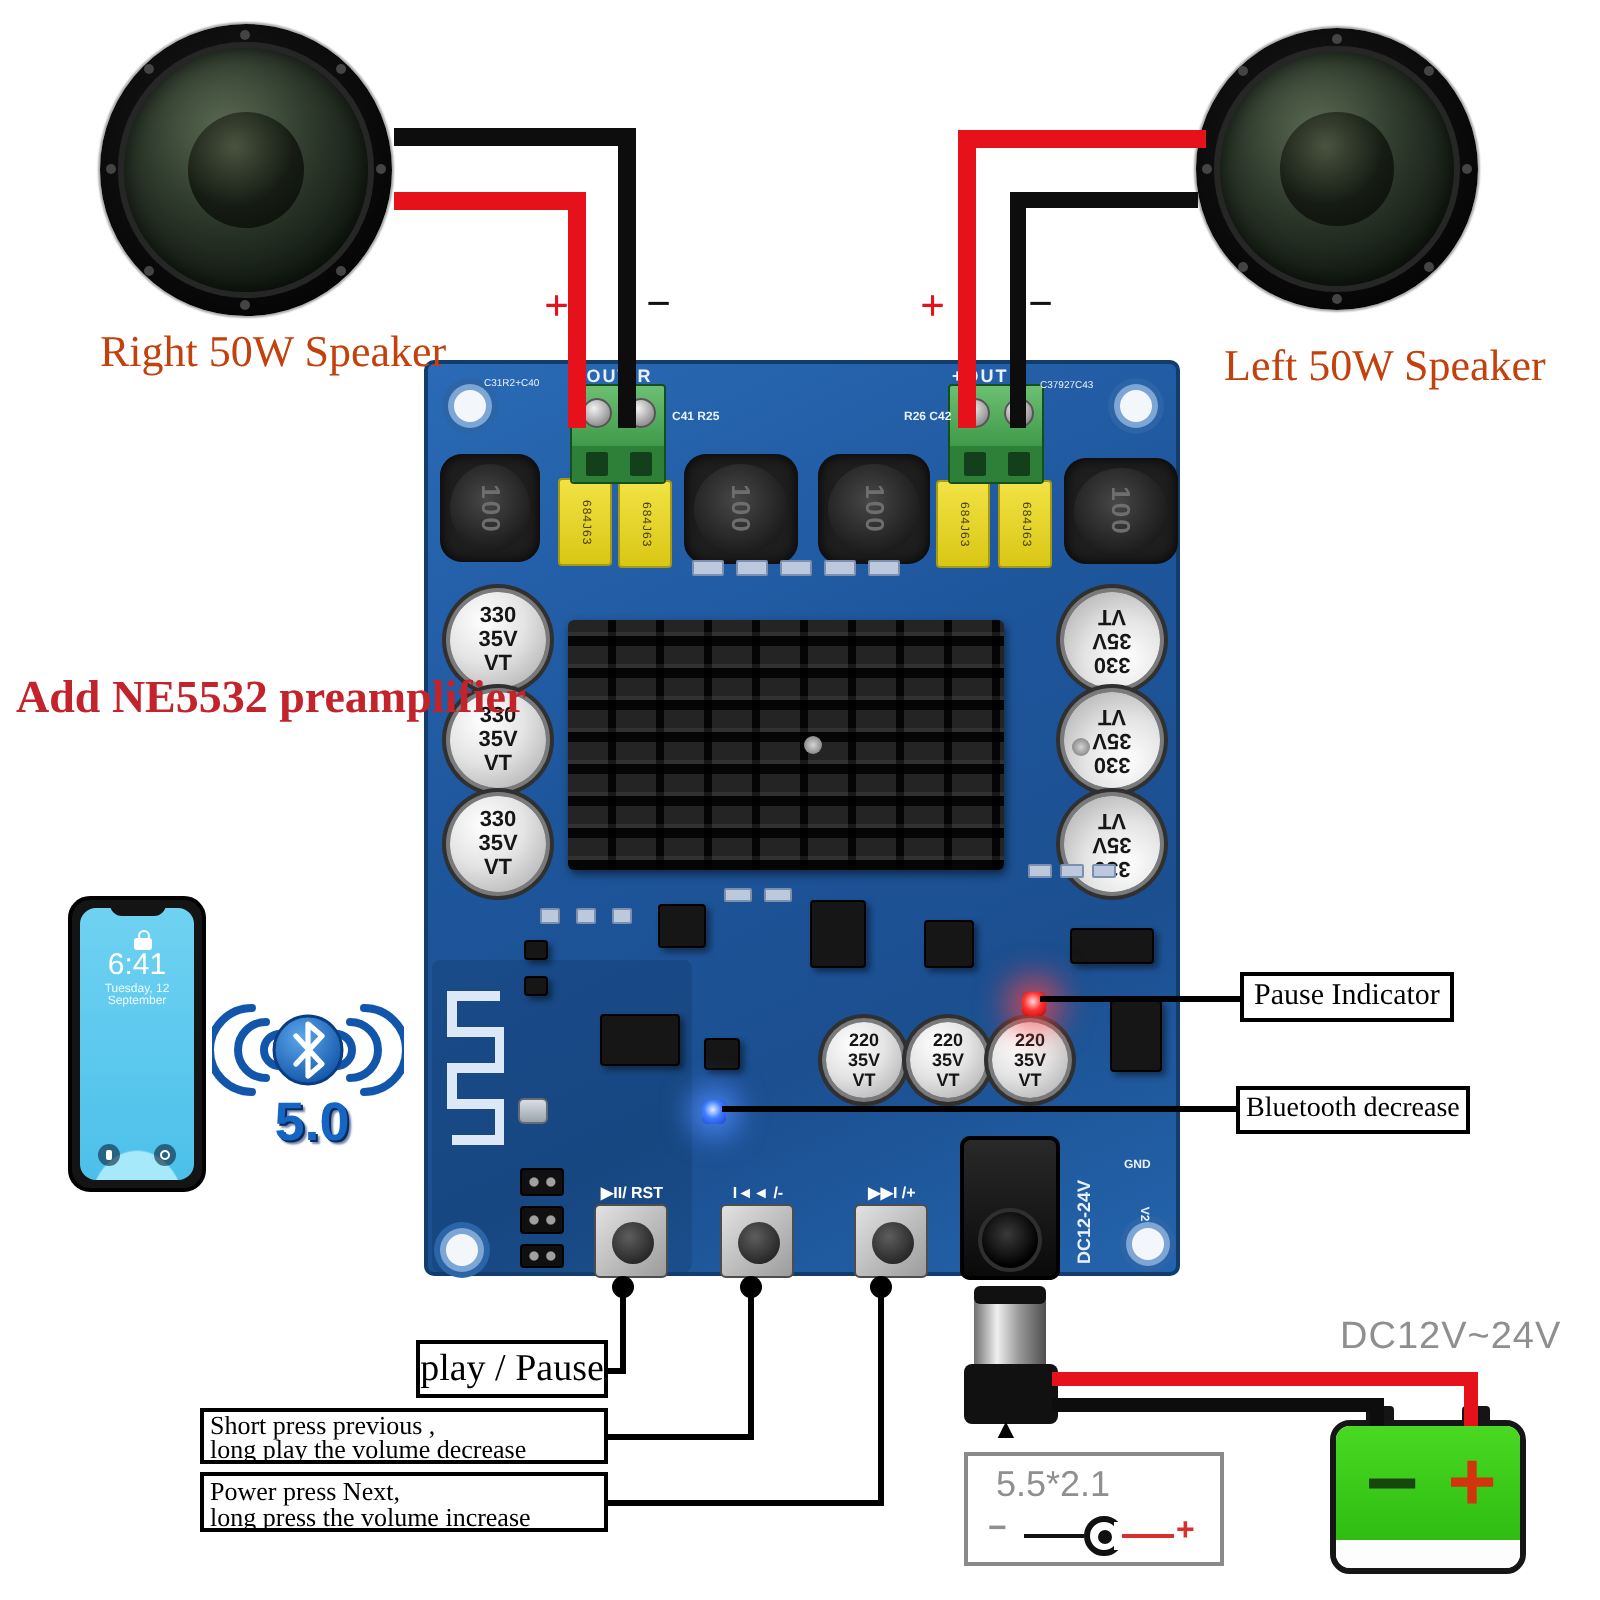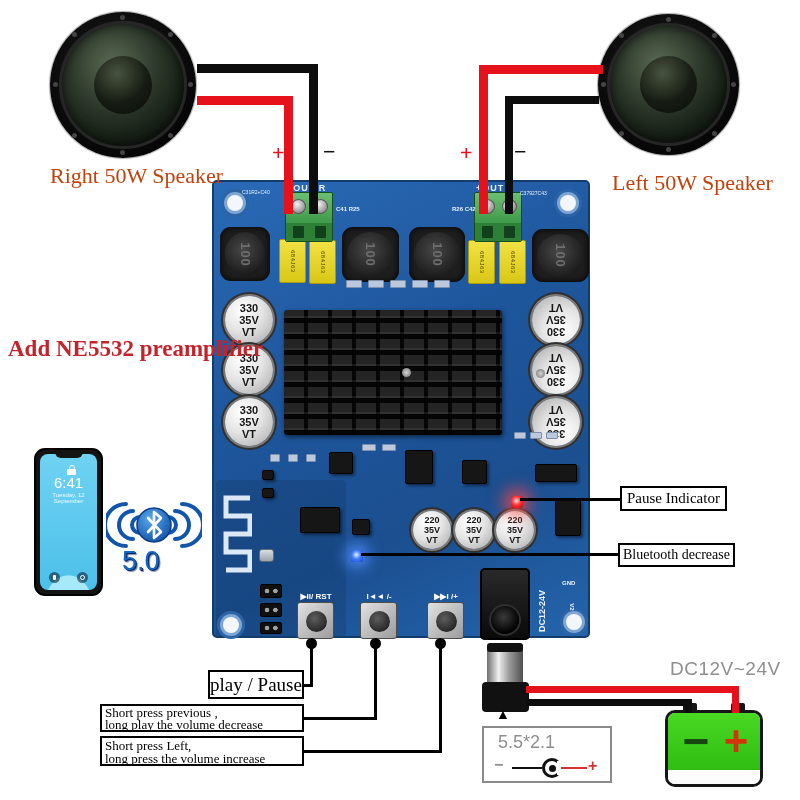--- a/index.html
+++ b/index.html
@@ -86,21 +86,21 @@
   .phone{position:absolute;left:34px;top:448px;width:69px;height:148px;background:#141414;border:2px solid #000;
          border-radius:11px;z-index:2}
   .pscreen{position:absolute;inset:4px;border-radius:8px;overflow:hidden;
            background:radial-gradient(130% 70% at 50% 112%,#a5e9fb 0 32%,rgba(0,0,0,0) 33%),
                       linear-gradient(#6fd2f2,#4cc0ea)}
   .notch{position:absolute;left:50%;top:0;transform:translateX(-50%);width:28px;height:8px;background:#141414;
          border-radius:0 0 6px 6px}
   .ptime{position:absolute;top:20px;width:100%;text-align:center;color:#fff;font-size:15px}
   .pdate{position:absolute;top:38px;width:100%;text-align:center;color:#f0fbff;font-size:6px}
   .picon{position:absolute;bottom:7px;width:11px;height:11px;border-radius:50%;background:rgba(12,35,58,.6)}
-  .bt50{position:absolute;left:122px;top:546px;width:68px;font-weight:normal;font-size:27px;
+  .bt50{position:absolute;left:122px;top:546px;width:68px;text-align:center;font-weight:bold;font-size:27px;
         color:#1566c4;text-shadow:1px 1px 0 #0a2a60,2px 2px 1px rgba(10,42,96,.55);z-index:2}
   
   .battery{position:absolute;left:665px;top:710px;width:98px;height:77px;border:3px solid #161616;
            border-radius:10px;overflow:hidden;z-index:2}
   .batgreen{position:absolute;left:0;top:0;width:100%;height:57px;background:linear-gradient(#49d922,#2fbd12)}
   .batwhite{position:absolute;left:0;top:57px;width:100%;height:20px;background:#fdfdfd}
   .post{position:absolute;width:14px;height:10px;background:#151515;border-radius:2px 2px 0 0;z-index:1}
   .graytxt{color:#8f8f8f}
 </style>
 </head>
@@ -386,21 +386,21 @@
   <div class="line" style="left:374px;top:646px;width:3px;height:74px"></div>
   <div class="line" style="left:303px;top:717px;width:74px;height:3px"></div>
   <div class="box" style="left:100px;top:704px;width:204px;height:28px;font-size:13px;line-height:12px;padding:1px 3px">
     <div>Short press previous ,</div>
     <div>long play the volume decrease</div>
   </div>
 
   <div class="line" style="left:439px;top:646px;width:3px;height:107px"></div>
   <div class="line" style="left:303px;top:750px;width:139px;height:3px"></div>
   <div class="box" style="left:100px;top:736px;width:204px;height:30px;font-size:13px;line-height:13px;padding:1px 3px">
-    <div>Short press Left,</div>
+    <div>Power press Next,</div>
     <div>long press the volume increase</div>
   </div>
 
   <div class="a" style="left:487px;top:645px;width:36px;height:40px;border-radius:3px;z-index:2;
        background:linear-gradient(90deg,#6f6f6f,#f0f0f0 32%,#9a9a9a 62%,#4f4f4f)"></div>
   <div class="a" style="left:487px;top:643px;width:36px;height:9px;background:#111;border-radius:3px;z-index:3"></div>
   <div class="a" style="left:482px;top:682px;width:47px;height:30px;background:#111;border-radius:4px;z-index:2"></div>
   <div class="a" style="left:496px;top:706px;font-size:14px;color:#000;z-index:3">▲</div>
 
   <div class="a" style="left:482px;top:726px;width:130px;height:57px;border:2px solid #8a8a8a;background:#fff;z-index:2">

